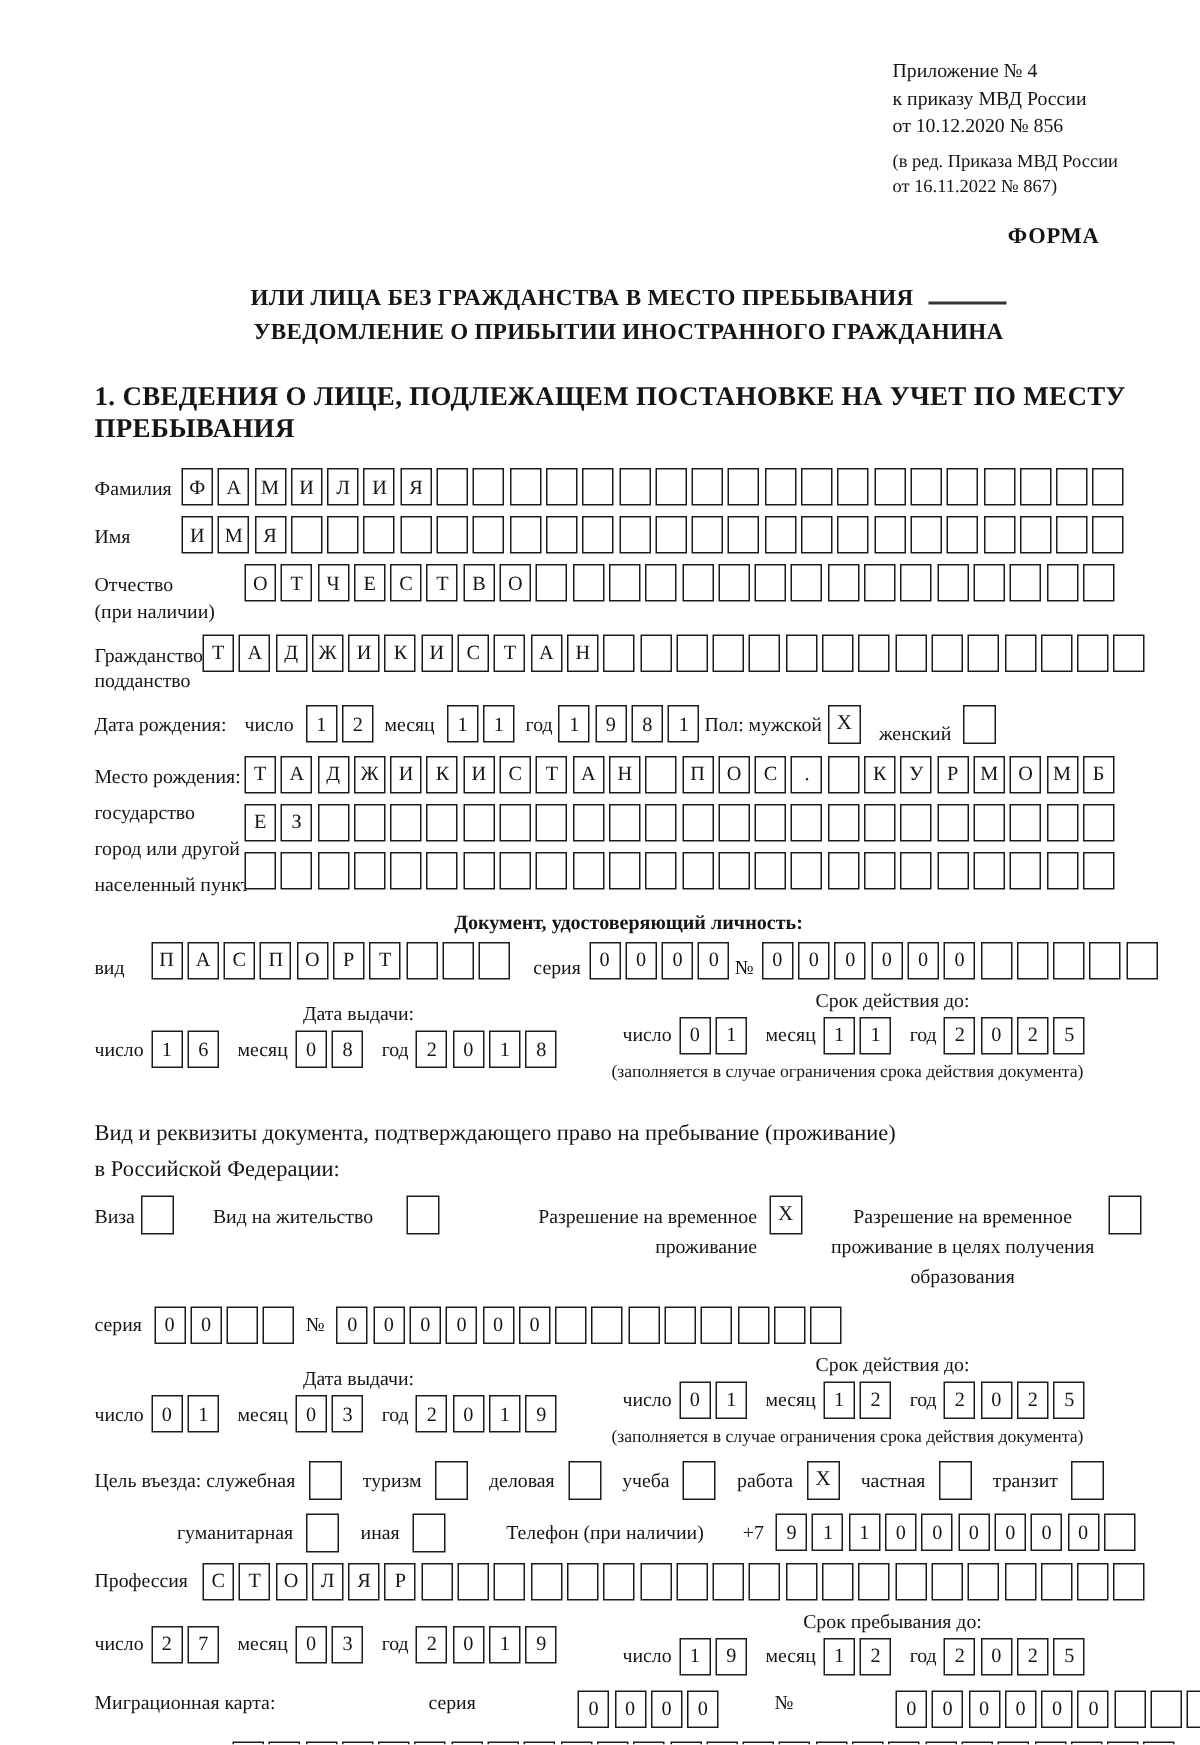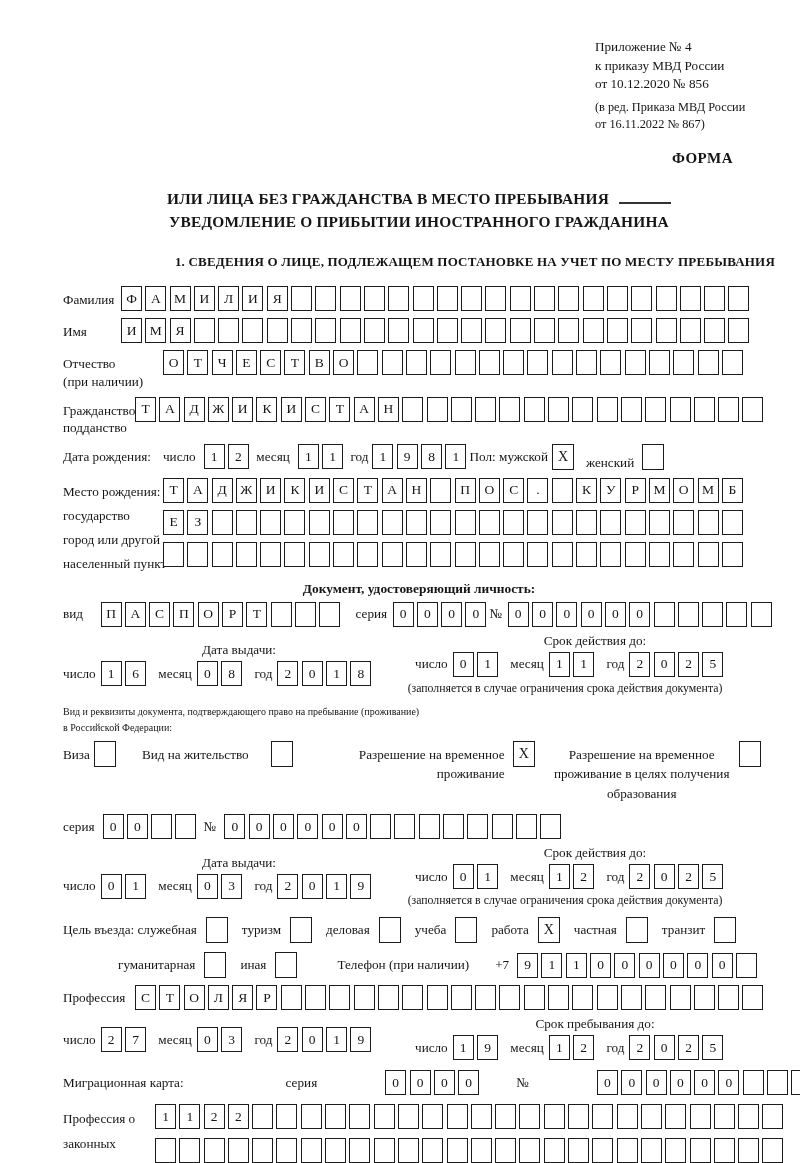--- a/index.html
+++ b/index.html
@@ -7,21 +7,21 @@
   .page {
     position:relative; width:800px; height:1163px; background:#fff;
     color:#151515; font-family:"Liberation Serif", serif;
     padding:38px 25px 28px 63px; overflow:hidden;
   }
   .hdr-right { width:168px; margin-left:auto; margin-right:12px; font-size:13.2px; line-height:1.42; }
   .hdr-right .small { font-size:12.3px; margin-top:5px; line-height:1.4; }
   .forma { text-align:right; padding-right:42px; font-weight:bold; font-size:15px; margin-top:16px; letter-spacing:.5px; }
   .title { margin-top:20px; text-align:center; font-weight:bold; font-size:15.4px; line-height:1.55; letter-spacing:.2px; }
   .title-underline { display:inline-block; width:52px; border-bottom:2px solid #333; margin-left:10px; vertical-align:baseline; }
-  .section-heading { margin-top:20px; font-weight:bold; font-size:13px; letter-spacing:.2px;text-align:right; }
+  .section-heading { margin-top:20px; font-weight:bold; font-size:18px; letter-spacing:.2px; }
 
   .row { display:flex; align-items:flex-start; margin-top:7px; }
   .lbl { font-size:13.2px; line-height:1.3; padding-top:5px; flex-shrink:0; }
   .lbl-inl { font-size:13.2px; padding-top:5px; white-space:nowrap; }
   .w58 { width:58px; } .w100 { width:100px; } .w72 { width:72px; }
   .cells { display:flex; flex-shrink:0; }
   .cell {
     width:21px; height:25px; border:1.6px solid #1c1c1c; margin-right:3.3px;
     display:inline-flex; align-items:center; justify-content:center;
     font-size:13.5px; background:#fff; flex-shrink:0;
@@ -38,21 +38,21 @@
 
   .dates { display:flex; margin-top:6px;align-items:center; }
   .dcol-l { width:352px; flex-shrink:0; }
   .dcol-r { flex:1; }
   .dtitle { text-align:center; font-size:13.2px; }
   .dline { display:flex; align-items:center; margin-top:3px; }
   .dline .lbl-inl { padding-top:0; margin-right:5px; }
   .dline .cells { margin-right:9px; }
   .dnote { font-size:11.8px; text-align:center; margin-top:4px; white-space:nowrap; margin-left:-60px; }
 
-  .para { font-size:10px; line-height:1.65; margin-top:8px; }
+  .para { font-size:15px; line-height:1.65; margin-top:22px; }
   .optrow { display:flex; align-items:flex-start; margin-top:4px; }
   .opt { display:flex; align-items:flex-start; }
   .opt .checkbox { margin-left:8px; }
   .opt-lbl { font-size:13.2px; line-height:1.5; padding-top:4px; }
   .opt-lbl.wrap2 { max-width:186px; text-align:right; }
   .opt-lbl.wrap3 { max-width:178px; text-align:center; }
 
   .purpose-line { display:flex; align-items:center; margin-top:9px; }
   .purpose-line .lbl-inl { padding-top:0; }
   .purpose-line .checkbox { margin:0 14px 0 9px; }
@@ -338,21 +338,21 @@
           <span class="cell"></span>
           <span class="cell"></span>
           <span class="cell"></span>
           <span class="cell"></span>
         </div>
     </div>
   </div>
 
   <div class="center-heading">Документ, удостоверяющий личность:</div>
 
-  <div class="row" style="align-items:center; margin-top:5px;">
+  <div class="row" style="align-items:flex-end; margin-top:5px;">
     <span class="lbl-inl" style="padding-top:0;">вид</span>
     <span class="gap26"></span>
     <span class="cells">
         <span class="cell">П</span>
         <span class="cell">А</span>
         <span class="cell">С</span>
         <span class="cell">П</span>
         <span class="cell">О</span>
         <span class="cell">Р</span>
         <span class="cell">Т</span>
@@ -650,21 +650,21 @@
         <span class="cells" style="margin-right:0;">
             <span class="cell">2</span>
             <span class="cell">0</span>
             <span class="cell">2</span>
             <span class="cell">5</span>
           </span>
       </div>
     </div>
   </div>
 
-  <div class="row" style="align-items:center; margin-top:10px;gap:34px;">
+  <div class="row" style="margin-top:10px;gap:34px;">
     <span class="lbl-inl" style="padding-top:0;">Миграционная карта:</span>
     <span class="gap26"></span>
       <span class="gap12"></span>
     <span class="lbl-inl" style="padding-top:0;">серия</span>
       <span class="gap8"></span>
     <span class="cells">
         <span class="cell">0</span>
         <span class="cell">0</span>
         <span class="cell">0</span>
         <span class="cell">0</span>

